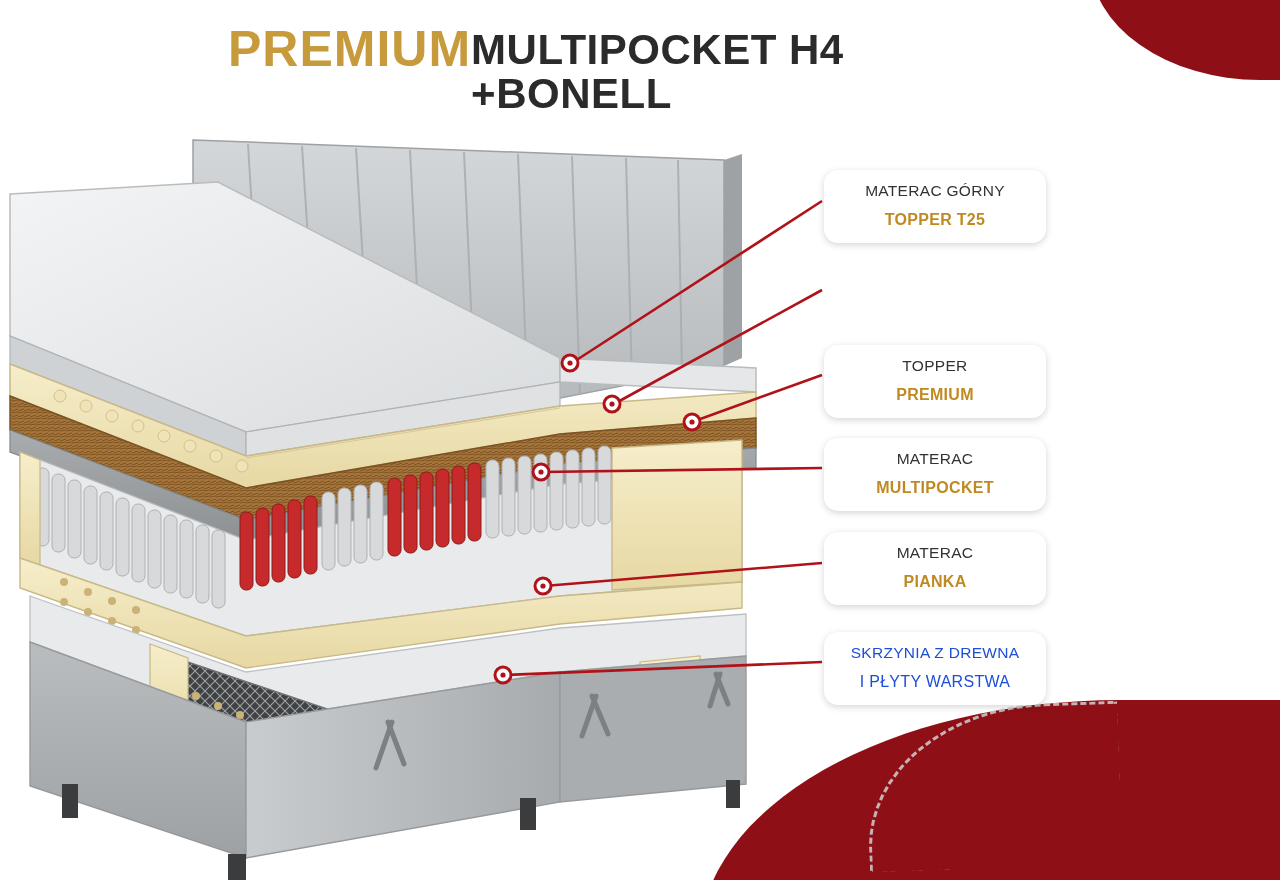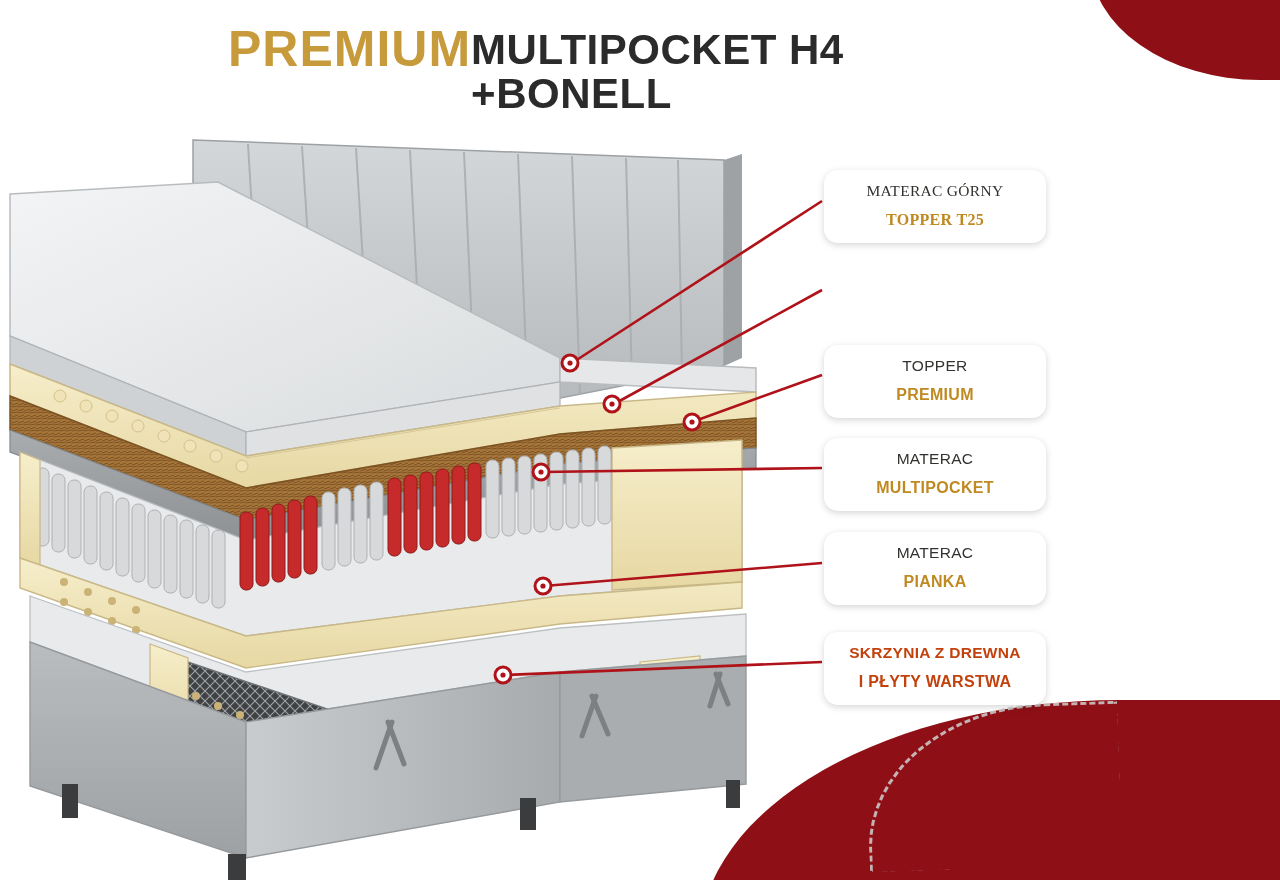--- a/index.html
+++ b/index.html
@@ -108,22 +108,22 @@
   .callout .l2 {
     font-size: 16px;
     font-weight: bold;
     color: #c08a22;
     letter-spacing: .3px;
     line-height: 1.3;
     margin-top: 10px;
   }
   .callout.two-dark .l1,
   .callout.two-dark .l2 {
-    color: #c2410c;
-    font-weight: bold;
+    color: #1d4ed8;
+    font-weight: normal;
   }
   #svg-lines {
     position: absolute;
     left: 0; top: 0;
     width: 1280px; height: 880px;
     pointer-events: none;
   }
 </style>
 </head>
 <body>
@@ -356,21 +356,21 @@
       <circle cx="692" cy="422" r="2.6" fill="#b01219"></circle>
       <circle cx="541" cy="472" r="8" fill="#ffffff" stroke="#b01219" stroke-width="3"></circle>
       <circle cx="541" cy="472" r="2.6" fill="#b01219"></circle>
       <circle cx="543" cy="586" r="8" fill="#ffffff" stroke="#b01219" stroke-width="3"></circle>
       <circle cx="543" cy="586" r="2.6" fill="#b01219"></circle>
       <circle cx="503" cy="675" r="8" fill="#ffffff" stroke="#b01219" stroke-width="3"></circle>
       <circle cx="503" cy="675" r="2.6" fill="#b01219"></circle>
     </g>
   </svg>
 
-  <div class="callout" style="left:824px; top:170px;font-family:Liberation Serif, serif;">
+  <div class="callout" style="left:824px; top:170px;">
     <div class="l1">MATERAC GÓRNY</div>
     <div class="l2">TOPPER T25</div>
   </div>
 
 
   <div class="callout" style="left:824px; top:345px;">
     <div class="l1">TOPPER</div>
     <div class="l2">PREMIUM</div>
   </div>
 

